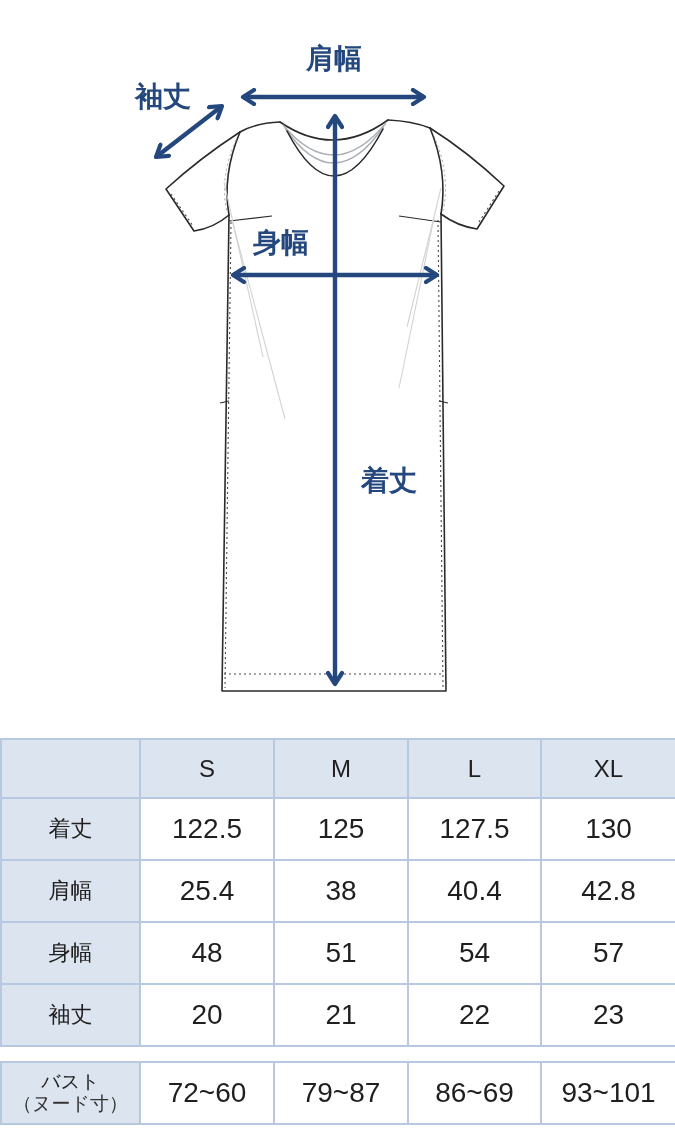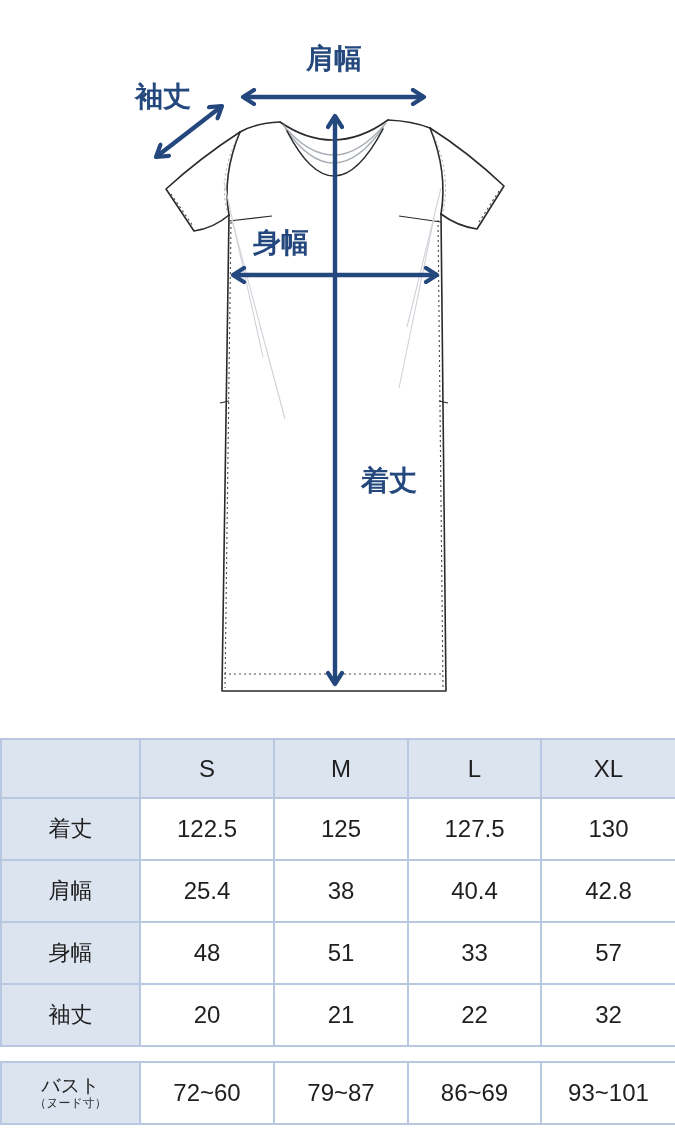--- a/index.html
+++ b/index.html
@@ -17,25 +17,25 @@
   .arrow{fill:none;stroke:#24487e;stroke-width:4.4px;}
   .dlabel{fill:#24487e;font-weight:bold;font-size:28px;font-family:"Liberation Sans","DejaVu Sans",sans-serif;}
 
   
   table.size-table{width:675px;border-collapse:collapse;table-layout:fixed;}
   table.size-table th,table.size-table td{
     border:2px solid #b7c8e0;text-align:center;vertical-align:middle;
     font-weight:normal;color:#1f1f1f;}
   table.size-table thead th{height:55px;background:#dce4f0;font-size:24px;}
   table.size-table tbody th{background:#dce4f0;font-size:22px;height:58px;}
-  table.size-table tbody td{background:#ffffff;font-size:24px;}
+  table.size-table tbody td{background:#ffffff;font-size:28px;}
   table.bust-table{margin-top:14px;}
   table.bust-table th{background:#dce4f0;height:44px;line-height:1.15;}
   .bust-main{display:block;font-size:19px;color:#1f1f1f;}
-  .bust-sub{display:block;font-size:12px;color:#333;}
+  .bust-sub{display:block;font-size:19px;color:#333;}
   .unit-note{width:675px;text-align:right;box-sizing:border-box;padding:5px 4px 0 0;
     font-size:18px;letter-spacing:2px;color:#222;}
 </style>
 </head>
 <body>
 
 <div class="page">
 
   <svg class="diagram" width="675" height="738" viewBox="0 0 675 738" xmlns="http://www.w3.org/2000/svg">
     <defs>
@@ -130,29 +130,29 @@
         <th>肩幅</th>
         <td>25.4</td>
         <td>38</td>
         <td>40.4</td>
         <td>42.8</td>
       </tr>
       <tr>
         <th>身幅</th>
         <td>48</td>
         <td>51</td>
-        <td>33</td>
+        <td>54</td>
         <td>57</td>
       </tr>
       <tr>
         <th>袖丈</th>
         <td>20</td>
         <td>21</td>
         <td>22</td>
-        <td>32</td>
+        <td>23</td>
       </tr>
     </tbody>
   </table>
 
   <table class="size-table bust-table">
     <colgroup>
       <col style="width:139px">
         <col style="width:134px">
         <col style="width:134px">
       <col style="width:133px">

